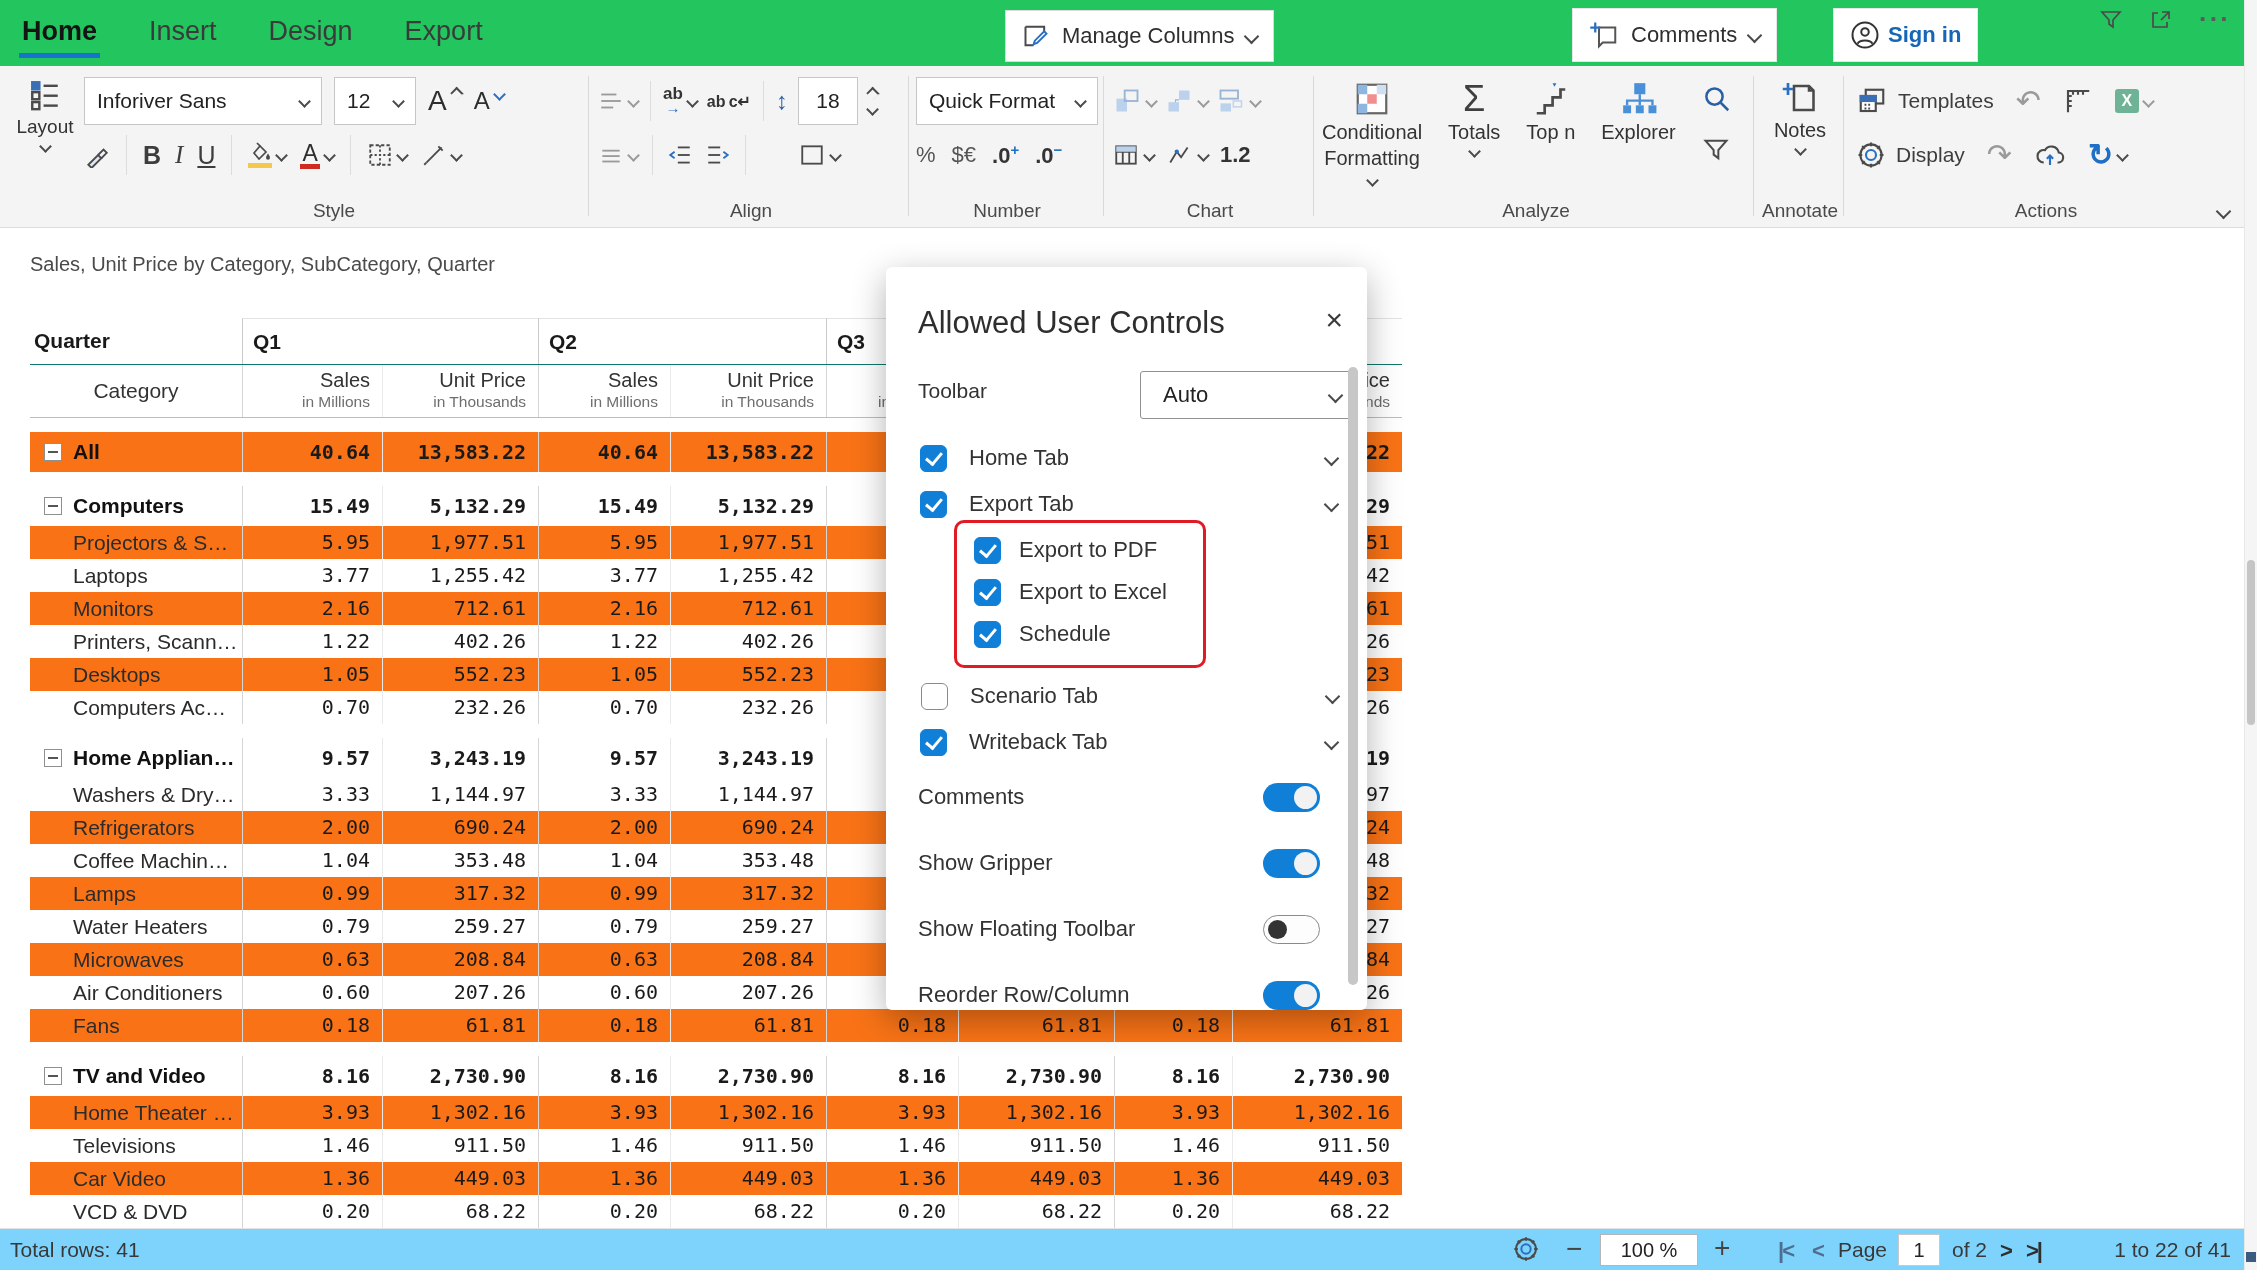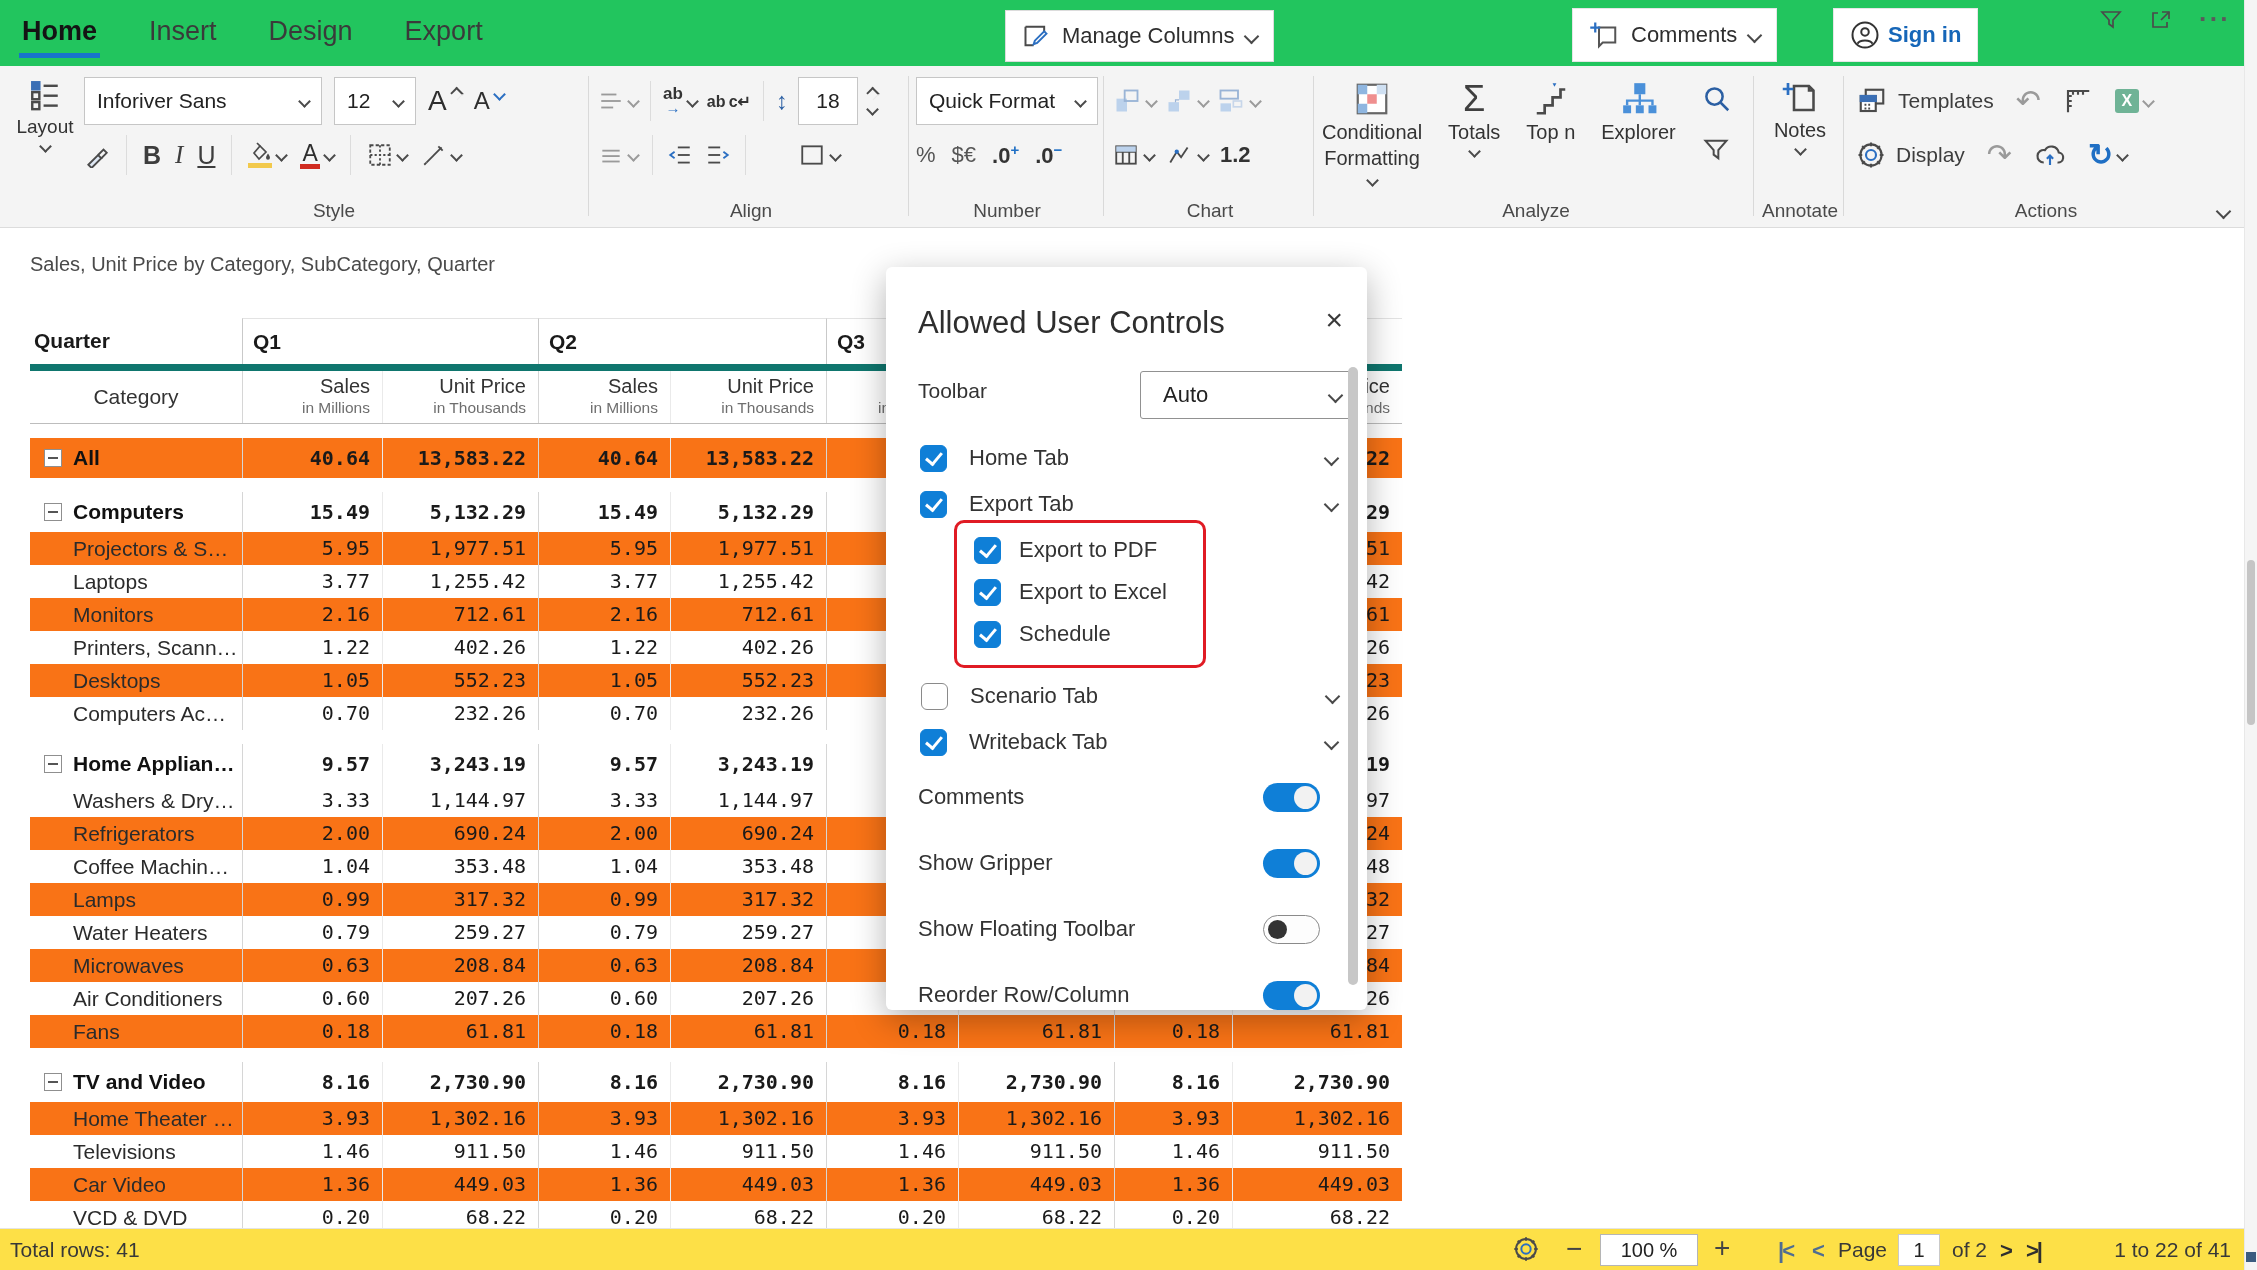--- a/index.html
+++ b/index.html
@@ -42,21 +42,21 @@
   .unre{font-size:30px;color:#9a9a9a;line-height:30px;}
   .layout-btn{display:flex;flex-direction:column;align-items:center;gap:4px;font-size:19px;color:#333;cursor:pointer;padding-top:4px;}
   .xlbox{width:24px;height:24px;background:#6fb396;border-radius:3px;color:#fff;font-weight:bold;font-size:16px;display:flex;align-items:center;justify-content:center;}
   .collapse-rb{position:absolute;right:28px;bottom:10px;}
 
   
   .table-title{position:absolute;left:30px;top:253px;font-size:20px;color:#4a4a4a;}
   .pivot{position:absolute;left:30px;top:318px;width:1372px;color:#2b2b2b;}
   .grid{display:grid;grid-template-columns:212px 140px 156px 132px 156px 132px 156px 118px 170px;}
   .gridq{display:grid;grid-template-columns:212px 296px 288px 288px 288px;}
-  .thead1{height:46px;border-bottom:7px solid #0f766e;align-items:stretch;}
+  .thead1{height:46px;border-bottom:1px solid #0f766e;align-items:stretch;}
   .corner{font-weight:bold;font-size:21px;color:#1a1a1a;display:flex;align-items:center;padding-left:4px;}
   .qh{font-weight:bold;font-size:21px;color:#1a1a1a;display:flex;align-items:center;padding-left:10px;border-left:1px solid #c9c9c9;border-top:1px solid #e3e3e3;background:#fff;}
   .thead2{height:52px;border-bottom:1px solid #bdbdbd;}
   .cath{display:flex;align-items:center;justify-content:center;font-size:21px;color:#333;}
   .mh{text-align:right;padding:3px 12px 0 0;}
   .mh .m{font-size:20px;color:#333;line-height:24px;}
   .mh .s{font-size:15.5px;color:#6e6e6e;line-height:19px;}
   .qs{border-left:1px solid #d6d6d6;}
   .up{border-left:1px solid #eaeaea;}
   .tbody{border-bottom:1px solid #cfcfcf;}
@@ -85,21 +85,21 @@
   .tabrow .chev{margin-left:auto;}
   .redbox{position:absolute;left:68px;top:253px;width:246px;height:142px;border:3px solid #e01b24;border-radius:10px;}
   .toggle{position:absolute;left:377px;width:57px;height:29px;border-radius:15px;cursor:pointer;}
   .toggle[data-on="true"]{background:#0f7fd7;}
   .toggle[data-on="true"]::after{content:"";position:absolute;right:3px;top:3px;width:23px;height:23px;border-radius:50%;background:#f2f2f2;}
   .toggle[data-on="false"]{background:#fdfdfd;border:1px solid #8a8a8a;box-sizing:border-box;}
   .toggle[data-on="false"]::after{content:"";position:absolute;left:4px;top:4px;width:19px;height:19px;border-radius:50%;background:#333;}
   .dlg-scroll{position:absolute;right:9px;top:100px;width:10px;height:618px;background:#c7c7c7;border-radius:5px;}
 
   
-  .statusbar{position:absolute;left:0;top:1228px;width:100%;height:41px;background:#fde047;border-top:1px solid #e4e4e4;font-size:21px;color:#383838;}
+  .statusbar{position:absolute;left:0;top:1228px;width:100%;height:41px;background:#7dd3fc;border-top:1px solid #e4e4e4;font-size:21px;color:#383838;}
   .sb{position:absolute;top:9px;}
   .sbox{position:absolute;top:5px;height:30px;border:1px solid #b5b5b5;display:flex;align-items:center;justify-content:center;font-size:20px;color:#222;background:#fff;}
   .pgic{color:#4f6d91;font-size:22px;font-weight:bold;cursor:pointer;letter-spacing:-2px;}
 
   
   .vsb{position:absolute;right:0;top:0;width:12px;height:1270px;background:#f5f5f5;border-left:1px solid #e8e8e8;z-index:80;}
   .vsb .thumb{position:absolute;left:2px;top:560px;width:8px;height:165px;background:#c5c5c5;border-radius:4px;cursor:pointer;}
   .vsb .cornerdot{position:absolute;left:1px;bottom:8px;width:10px;height:10px;background:#3b5c80;}
 </style>
 </head>

